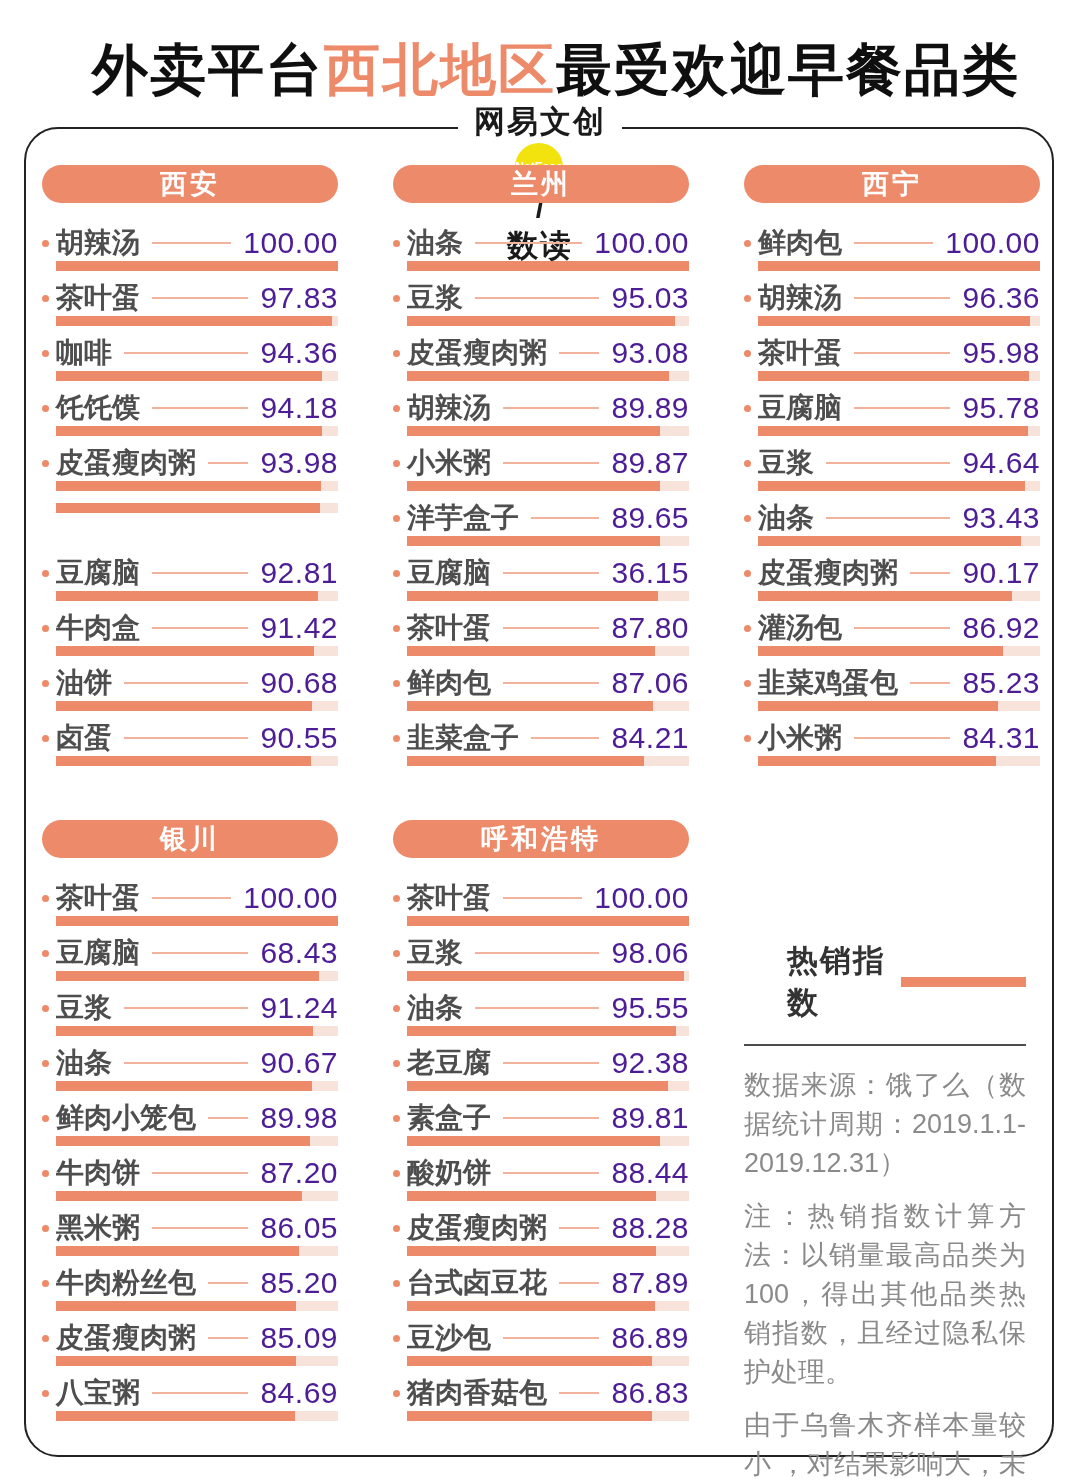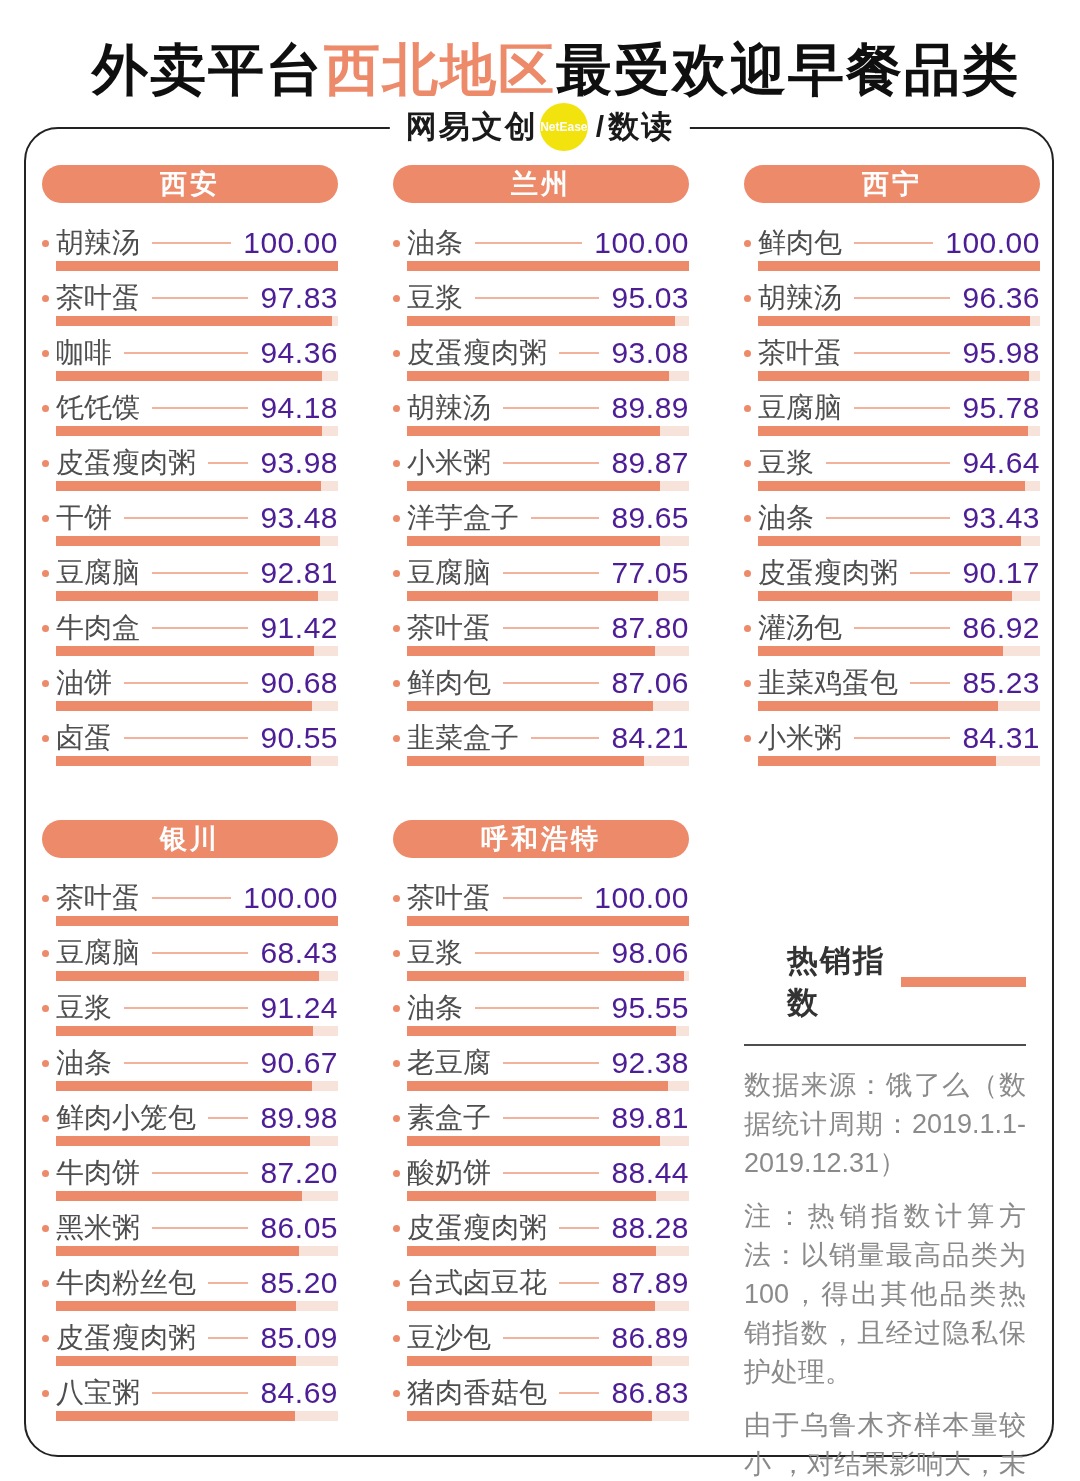--- a/index.html
+++ b/index.html
@@ -16,21 +16,21 @@
   .title .accent{color:#ec8a6a;}
   
   .frame{
     position:absolute;left:24px;top:127px;width:1030px;height:1330px;
     border:2px solid #222;border-radius:34px;box-sizing:border-box;z-index:1;
   }
   
   .logo{
     position:absolute;top:101px;left:50%;transform:translateX(-50%);
     background:#ffffff;padding:0 16px;z-index:2;display:flex;align-items:center;
-    height:52px;white-space:nowrap;
+    height:52px;white-space:nowrap;flex-direction:column;
   }
   .logo-zh{font-size:31px;font-weight:800;color:#1a1a1a;letter-spacing:2px;}
   .logo-badge{
     display:inline-flex;align-items:center;justify-content:center;
     width:48px;height:48px;border-radius:50%;background:#f2e30e;
     color:#ffffff;font-size:12px;font-weight:700;margin:0 4px 0 2px;flex:0 0 auto;
   }
   .logo-slash{font-size:30px;font-weight:700;color:#1a1a1a;margin:0 4px;}
   
   .grid{
@@ -40,21 +40,21 @@
   }
   .pill{
     height:38px;border-radius:19px;background:#ec8a6a;
     display:flex;align-items:center;justify-content:center;
     color:#ffffff;font-size:27px;font-weight:700;letter-spacing:3px;
   }
   .items{list-style:none;margin:25px 0 0 0;padding:0;}
   .item{height:55px;}
   .item .row{display:flex;align-items:center;height:30px;margin-bottom:3px;}
   .bullet{width:7px;height:7px;border-radius:50%;background:#ec8a6a;margin-right:7px;flex:0 0 auto;}
-  .label{font-size:28px;font-weight:400;color:#4e4e4e;white-space:nowrap;}
+  .label{font-size:28px;font-weight:700;color:#4e4e4e;white-space:nowrap;}
   .leader{flex:1;height:2px;background:#f2b29c;margin:0 12px;min-width:14px;}
   .value{font-size:30px;color:#4c1d95;white-space:nowrap;letter-spacing:0.5px;}
   .bar{margin-left:14px;height:10px;background:#f8e3db;position:relative;}
   .bar .fill{position:absolute;left:0;top:0;bottom:0;background:#ec8a6a;}
   
   .legend{padding-top:120px;box-sizing:border-box;padding-right:14px;}
   .legend-header{display:flex;align-items:center;justify-content:space-between;}
   .legend-title{font-size:31px;font-weight:800;color:#333;letter-spacing:2px;margin-left:43px;}
   .legend-swatch{width:144px;height:10px;background:#ec8a6a;}
   .legend-divider{border:none;border-top:2px solid #4d4d4d;margin:20px 0 0 0;}
@@ -138,26 +138,20 @@
       <span class="label">皮蛋瘦肉粥</span>
       <span class="leader"></span>
       <span class="value">93.98</span>
     </div>
     <div class="bar">
       <div class="fill" style="width: 93.98%;"></div>
     </div>
   </li>
 
   <li class="item">
-    <div class="row">
-      <span class="bullet"></span>
-      <span class="label">干饼</span>
-      <span class="leader"></span>
-      <span class="value">93.48</span>
-    </div>
     <div class="bar">
       <div class="fill" style="width: 93.48%;"></div>
     </div>
   </li>
 
   <li class="item">
     <div class="row">
       <span class="bullet"></span>
       <span class="label">豆腐脑</span>
       <span class="leader"></span>
@@ -278,21 +272,21 @@
     <div class="bar">
       <div class="fill" style="width: 89.65%;"></div>
     </div>
   </li>
 
   <li class="item">
     <div class="row">
       <span class="bullet"></span>
       <span class="label">豆腐脑</span>
       <span class="leader"></span>
-      <span class="value">77.05</span>
+      <span class="value">36.15</span>
     </div>
     <div class="bar">
       <div class="fill" style="width: 89.02%;"></div>
     </div>
   </li>
 
   <li class="item">
     <div class="row">
       <span class="bullet"></span>
       <span class="label">茶叶蛋</span>

